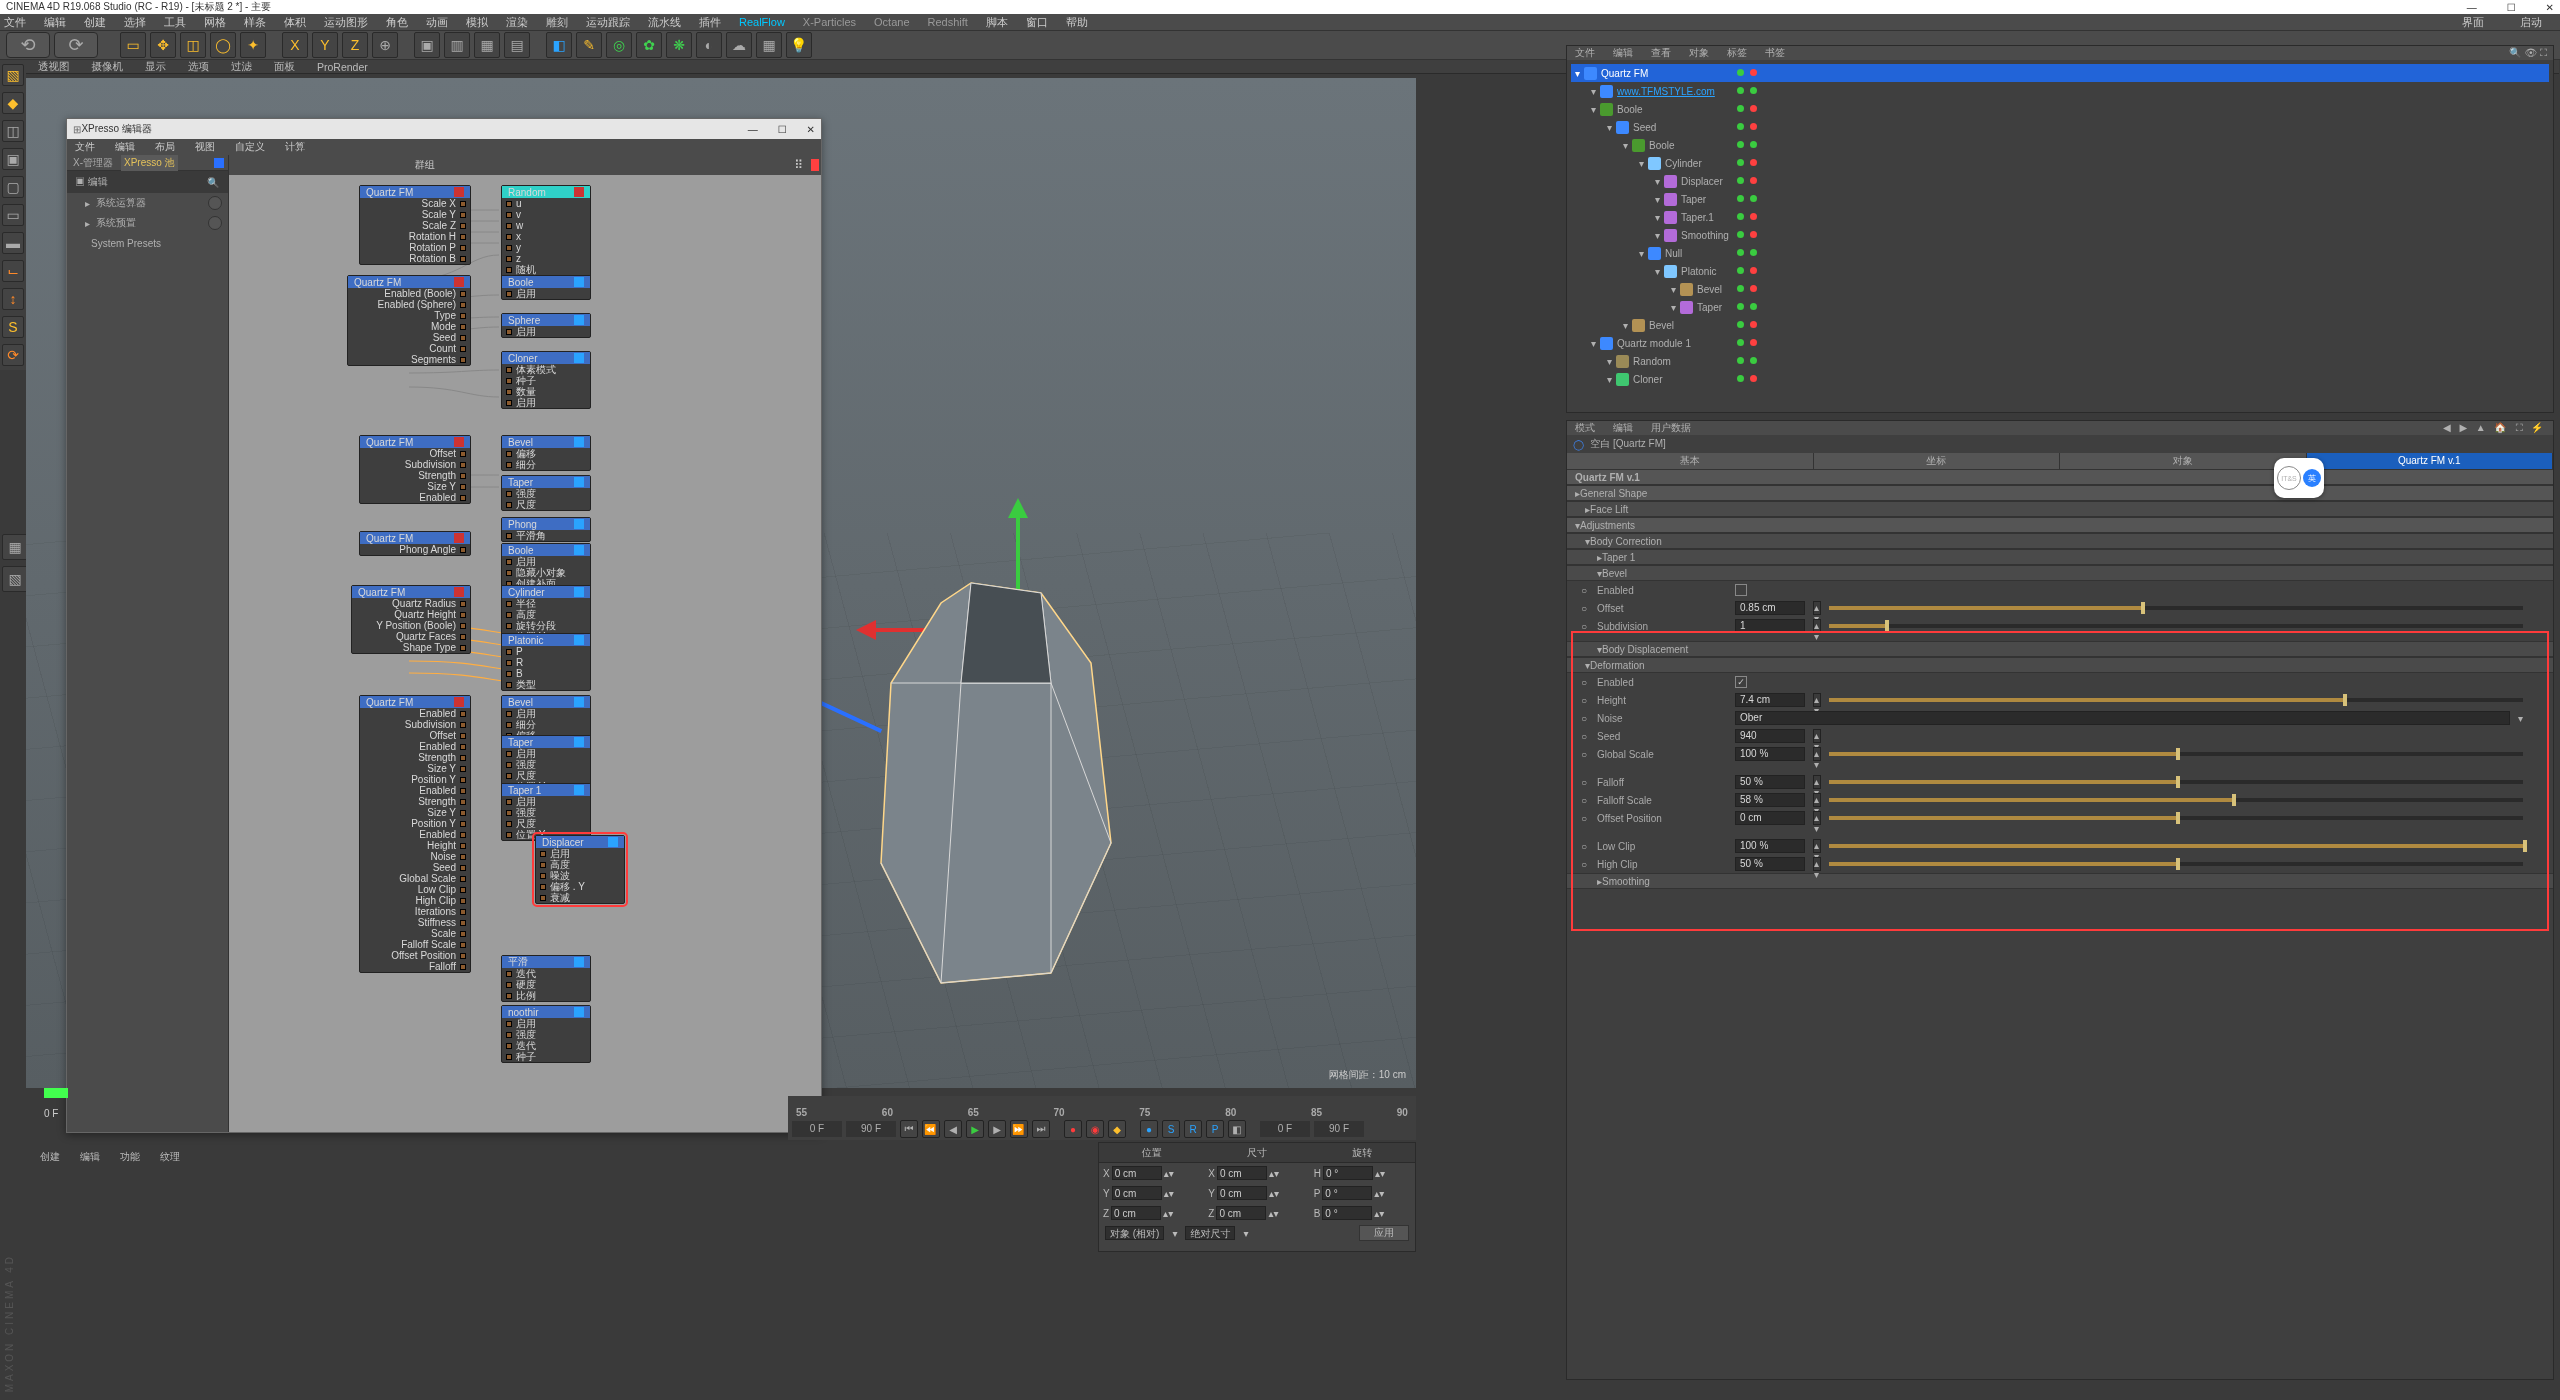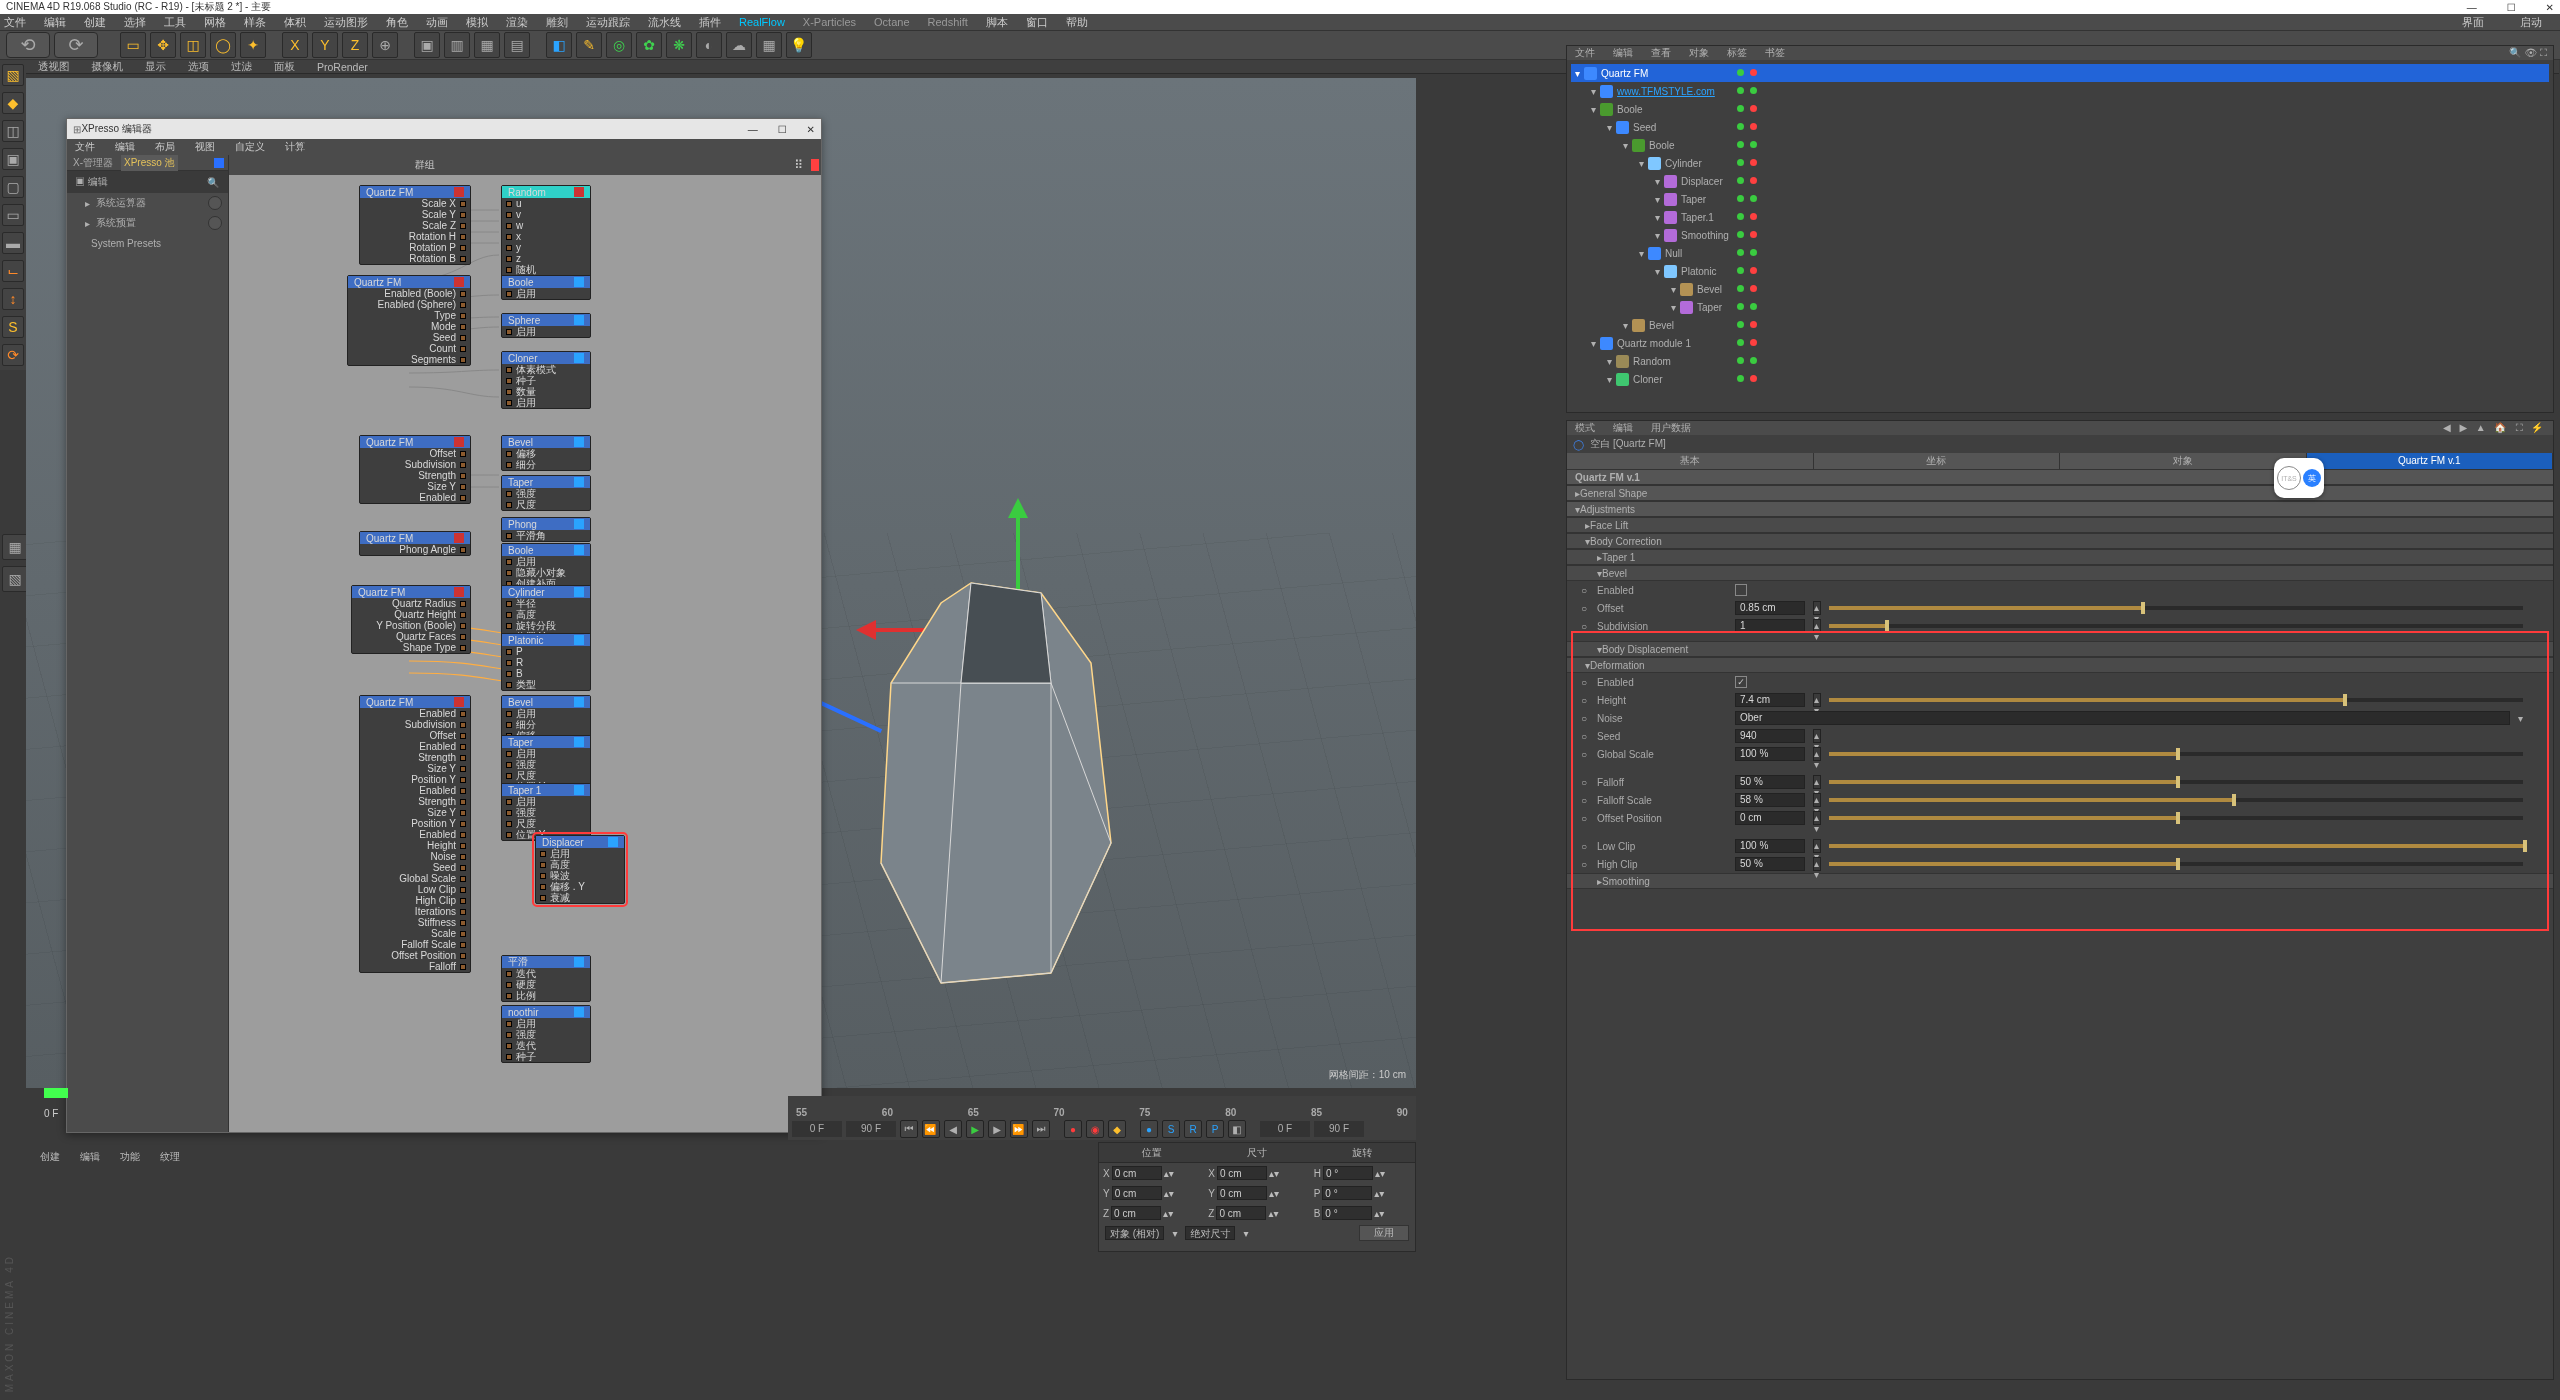--- a/index.html
+++ b/index.html
@@ -1262,22 +1262,22 @@
   <div class="atabs">
     <div class="atab">基本</div>
     <div class="atab">坐标</div>
     <div class="atab">对象</div>
     <div class="atab active">Quartz FM v.1</div>
   </div>
   <div class="sectbar">
       <b>Quartz FM v.1</b>
     </div>
   <div class="sectbar arrow">General Shape</div>
+  <div class="sectbar sub arrow">Face Lift</div>
   <div class="sectbar open">Adjustments</div>
-  <div class="sectbar sub arrow">Face Lift</div>
   <div class="sectbar sub open">Body Correction</div>
   <div class="sectbar sub arrow" style="padding-left:30px">Taper 1</div>
   <div class="sectbar sub open" style="padding-left:30px">Bevel</div>
 
   <div class="param">
     <span style="width:8px">○</span>
       <span class="plabel">Enabled</span>
     <span class="chk"></span>
   </div>
   <div class="param">

